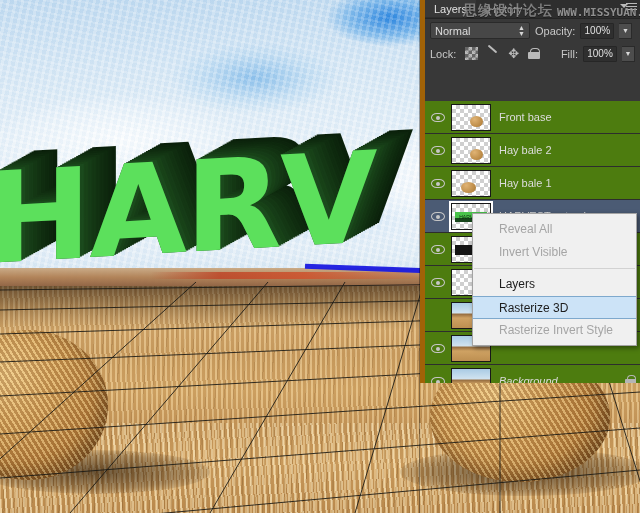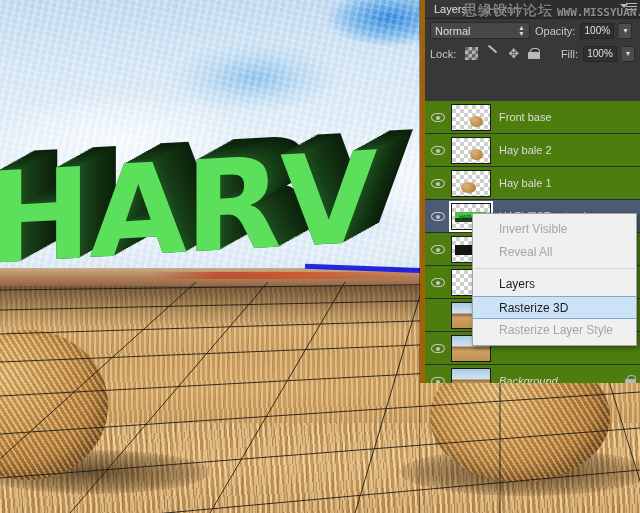--- a/index.html
+++ b/index.html
@@ -448,21 +448,21 @@
           </span>
         <span class="thumb photo"></span>
         <span class="layer-name italic">Background</span>
         <span class="lock-badge"></span>
       </div>
 
     </div>
   </div>
 
   <div id="context-menu">
+    <div class="mi disabled">Reveal All</div>
     <div class="mi disabled">Invert Visible</div>
-    <div class="mi disabled">Reveal All</div>
     <div class="msep"></div>
     <div class="mi">Layers</div>
     <div class="mi highlight">Rasterize 3D</div>
-    <div class="mi disabled">Rasterize Layer Style</div>
+    <div class="mi disabled">Rasterize Invert Style</div>
   </div>
 
 </div>
 
 </body></html>

